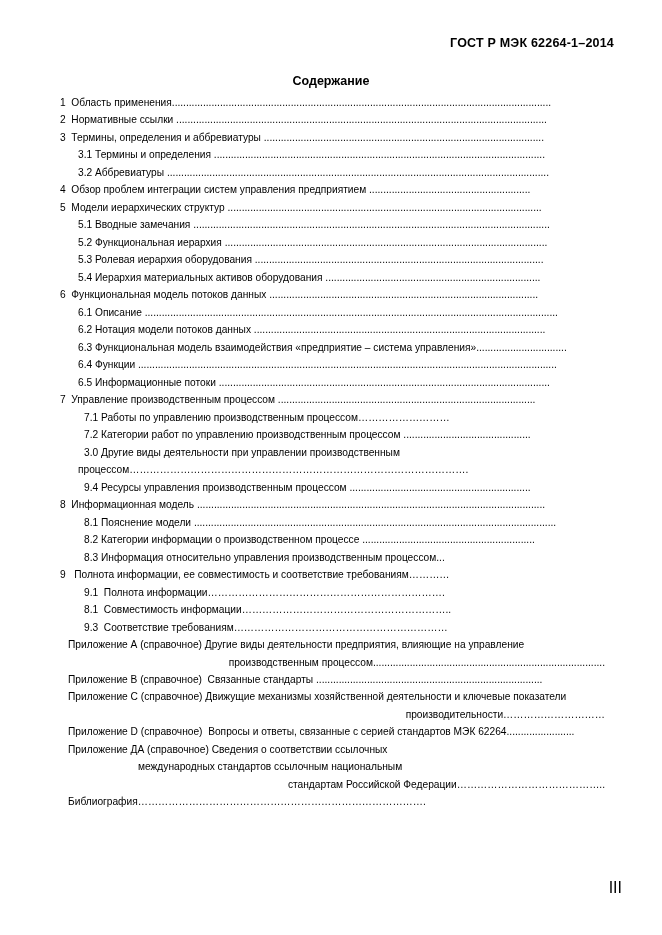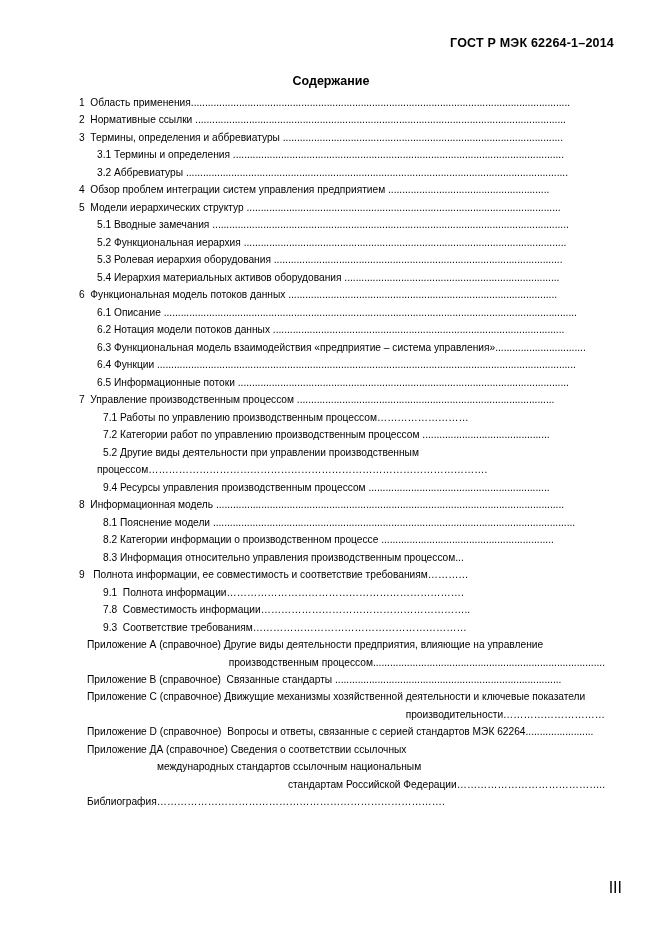--- a/index.html
+++ b/index.html
@@ -47,21 +47,20 @@
     left: 60px;
     width: 545px;
   }
   .toc-entry {
     font-size: 10.2px;
     line-height: 1.42;
     margin-bottom: 3.0px;
     white-space: pre-wrap;
     word-break: break-word;
     text-align: left;
-    margin-left: 19px;
   }
   .lvl1 { padding-left: 0px; }
   .lvl2 { padding-left: 18px; }
   .lvl2b { padding-left: 24px; }
   .lvl-app { padding-left: 8px; }
   .lvl-app-cont { padding-left: 84px; text-align: right; }
   .lvl-app-cont2 { padding-left: 78px; }
   .page-number {
     position: absolute;
     bottom: 38px;
@@ -92,30 +91,30 @@
     <div class="toc-entry lvl2">5.4 Иерархия материальных активов оборудования ............................................................................</div>
     <div class="toc-entry lvl1">6  Функциональная модель потоков данных ...............................................................................................</div>
     <div class="toc-entry lvl2">6.1 Описание ..................................................................................................................................................</div>
     <div class="toc-entry lvl2">6.2 Нотация модели потоков данных .......................................................................................................</div>
     <div class="toc-entry lvl2">6.3 Функциональная модель взаимодействия «предприятие – система управления»................................</div>
     <div class="toc-entry lvl2">6.4 Функции ....................................................................................................................................................</div>
     <div class="toc-entry lvl2">6.5 Информационные потоки .....................................................................................................................</div>
     <div class="toc-entry lvl1">7  Управление производственным процессом ...........................................................................................</div>
     <div class="toc-entry lvl2b">7.1 Работы по управлению производственным процессом………………………</div>
     <div class="toc-entry lvl2b">7.2 Категории работ по управлению производственным процессом .............................................</div>
-    <div class="toc-entry lvl2b">5.2 Другие виды деятельности при управлении производственным</div>
+    <div class="toc-entry lvl2b">3.0 Другие виды деятельности при управлении производственным</div>
     <div class="toc-entry lvl2">процессом……………………………………………………………………………………….</div>
     <div class="toc-entry lvl2b">9.4 Ресурсы управления производственным процессом ................................................................</div>
     <div class="toc-entry lvl1">8  Информационная модель ...........................................................................................................................</div>
     <div class="toc-entry lvl2b">8.1 Пояснение модели ................................................................................................................................</div>
     <div class="toc-entry lvl2b">8.2 Категории информации о производственном процессе .............................................................</div>
     <div class="toc-entry lvl2b">8.3 Информация относительно управления производственным процессом...</div>
     <div class="toc-entry lvl1">9   Полнота информации, ее совместимость и соответствие требованиям…………</div>
     <div class="toc-entry lvl2b">9.1  Полнота информации…………………………………………………………….</div>
-    <div class="toc-entry lvl2b">7.8  Совместимость информации……………………………………………………..</div>
+    <div class="toc-entry lvl2b">8.1  Совместимость информации……………………………………………………..</div>
     <div class="toc-entry lvl2b">9.3  Соответствие требованиям………………………………………………………</div>
     <div class="toc-entry lvl-app">Приложение А (справочное) Другие виды деятельности предприятия, влияющие на управление</div>
     <div class="toc-entry lvl-app-cont">производственным процессом..................................................................................</div>
     <div class="toc-entry lvl-app">Приложение В (справочное)  Связанные стандарты ................................................................................</div>
     <div class="toc-entry lvl-app">Приложение С (справочное) Движущие механизмы хозяйственной деятельности и ключевые показатели</div>
     <div class="toc-entry lvl-app-cont">производительности…………………………</div>
     <div class="toc-entry lvl-app">Приложение D (справочное)  Вопросы и ответы, связанные с серией стандартов МЭК 62264........................</div>
     <div class="toc-entry lvl-app">Приложение ДА (справочное) Сведения о соответствии ссылочных</div>
     <div class="toc-entry lvl-app-cont2">международных стандартов ссылочным национальным</div>
     <div class="toc-entry lvl-app-cont">стандартам Российской Федерации……………………………………..</div>

